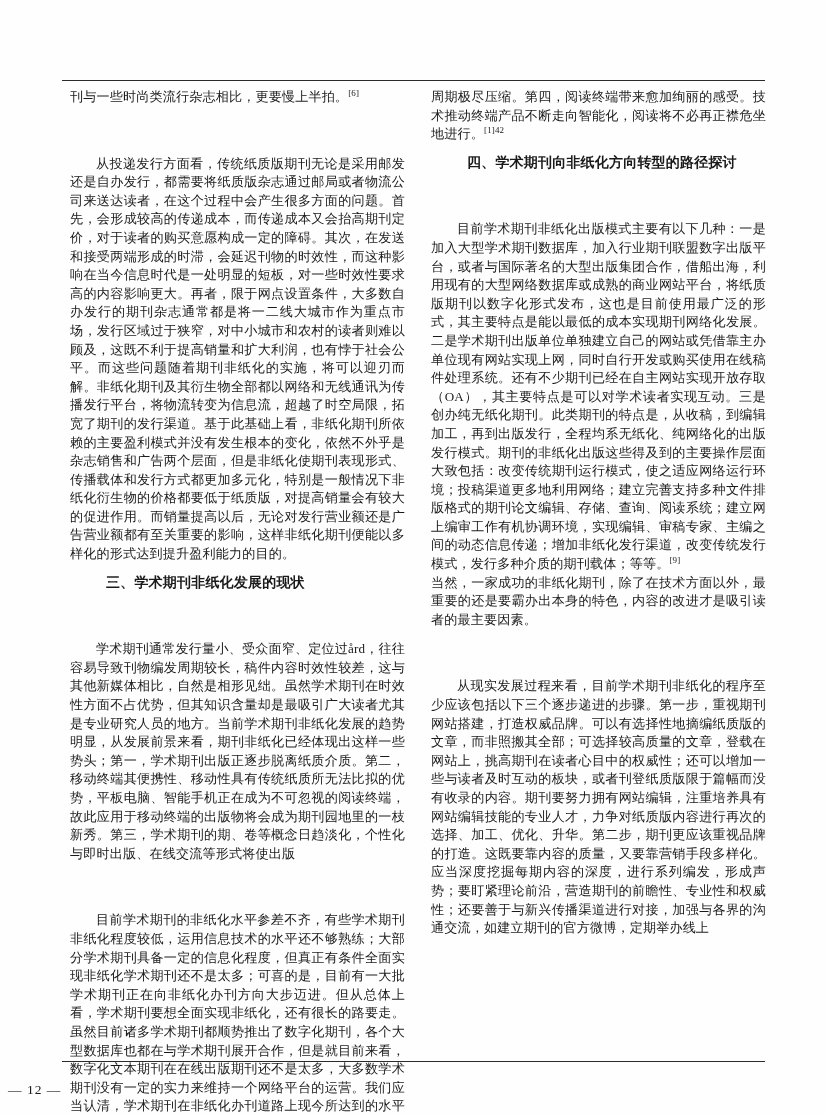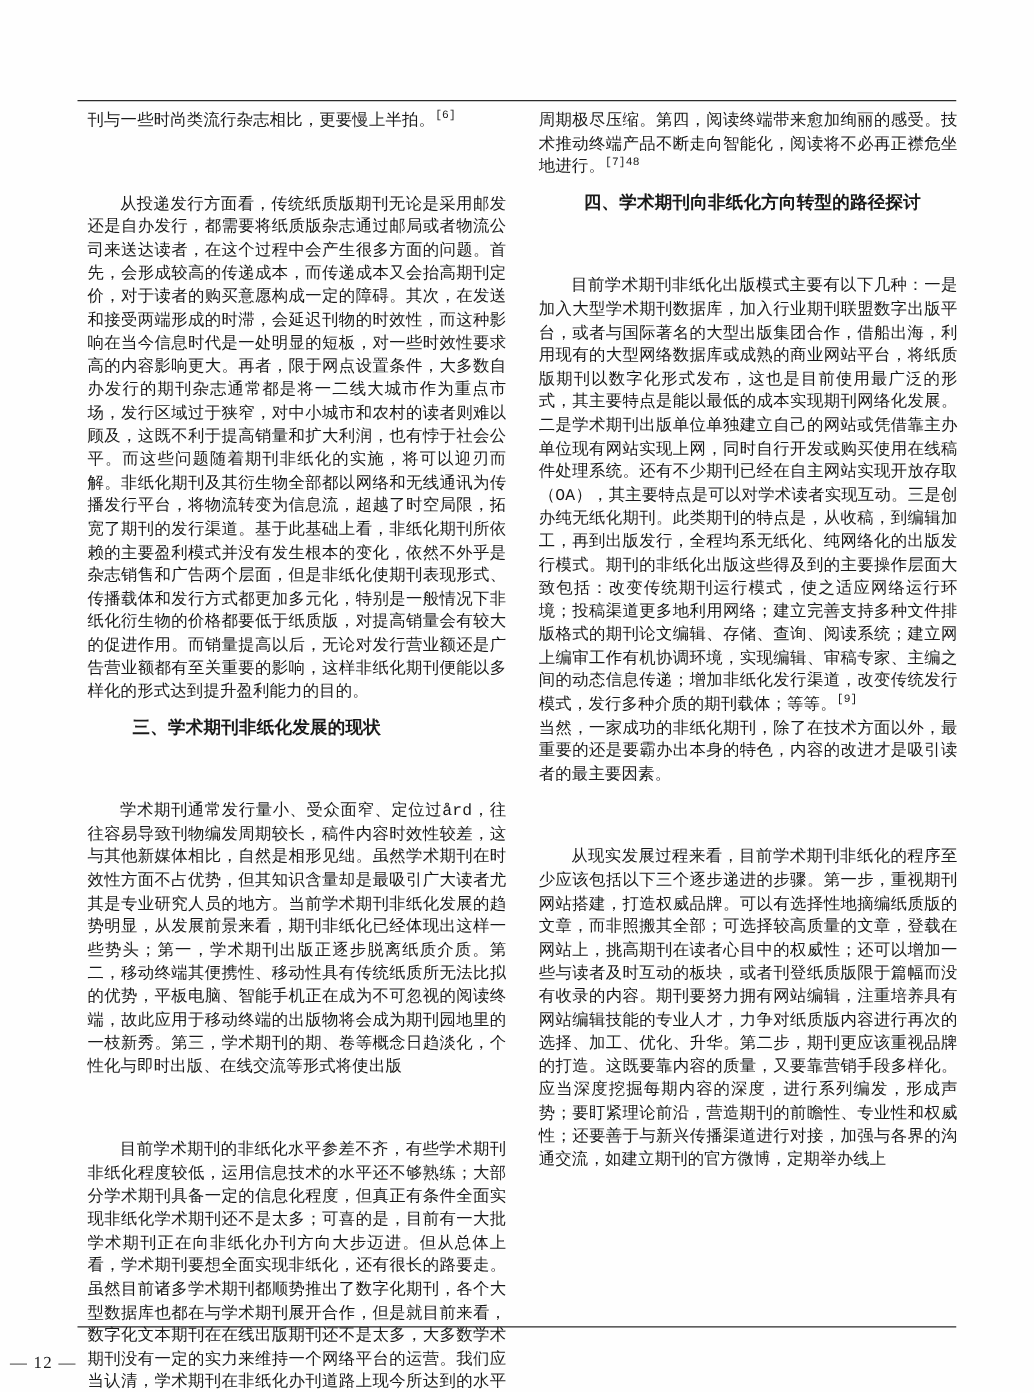--- a/index.html
+++ b/index.html
@@ -46,21 +46,20 @@
     width: 335px;
     flex: 0 0 335px;
   }
   p {
     margin: 0;
     font-size: 13.1px;
     line-height: 18.6px;
     text-align: justify;
     text-justify: inter-ideograph;
     letter-spacing: 0.15px;
-    font-family: Liberation Mono, monospace;
   }
   p.indent {
     text-indent: 26px;
     margin-top: 48px;
   }
   h3.section {
     margin: 10px;
     font-size: 14px;
     line-height: 18.6px;
     font-weight: bold;
@@ -95,21 +94,21 @@
   <div class="columns">
     <div class="col">
       <p><span>刊与一些时尚类流行杂志相比，更要慢上半拍。</span><sup>[6]</sup></p>
       <p class="indent">从投递发行方面看，传统纸质版期刊无论是采用邮发还是自办发行，都需要将纸质版杂志通过邮局或者物流公司来送达读者，在这个过程中会产生很多方面的问题。首先，会形成较高的传递成本，而传递成本又会抬高期刊定价，对于读者的购买意愿构成一定的障碍。其次，在发送和接受两端形成的时滞，会延迟刊物的时效性，而这种影响在当今信息时代是一处明显的短板，对一些时效性要求高的内容影响更大。再者，限于网点设置条件，大多数自办发行的期刊杂志通常都是将一二线大城市作为重点市场，发行区域过于狭窄，对中小城市和农村的读者则难以顾及，这既不利于提高销量和扩大利润，也有悖于社会公平。而这些问题随着期刊非纸化的实施，将可以迎刃而解。非纸化期刊及其衍生物全部都以网络和无线通讯为传播发行平台，将物流转变为信息流，超越了时空局限，拓宽了期刊的发行渠道。基于此基础上看，非纸化期刊所依赖的主要盈利模式并没有发生根本的变化，依然不外乎是杂志销售和广告两个层面，但是非纸化使期刊表现形式、传播载体和发行方式都更加多元化，特别是一般情况下非纸化衍生物的价格都要低于纸质版，对提高销量会有较大的促进作用。而销量提高以后，无论对发行营业额还是广告营业额都有至关重要的影响，这样非纸化期刊便能以多样化的形式达到提升盈利能力的目的。</p>
       <h3 class="section">三、学术期刊非纸化发展的现状</h3>
       <p class="indent">学术期刊通常发行量小、受众面窄、定位过ård，往往容易导致刊物编发周期较长，稿件内容时效性较差，这与其他新媒体相比，自然是相形见绌。虽然学术期刊在时效性方面不占优势，但其知识含量却是最吸引广大读者尤其是专业研究人员的地方。当前学术期刊非纸化发展的趋势明显，从发展前景来看，期刊非纸化已经体现出这样一些势头；第一，学术期刊出版正逐步脱离纸质介质。第二，移动终端其便携性、移动性具有传统纸质所无法比拟的优势，平板电脑、智能手机正在成为不可忽视的阅读终端，故此应用于移动终端的出版物将会成为期刊园地里的一枝新秀。第三，学术期刊的期、卷等概念日趋淡化，个性化与即时出版、在线交流等形式将使出版</p>
       <p class="indent">目前学术期刊的非纸化水平参差不齐，有些学术期刊非纸化程度较低，运用信息技术的水平还不够熟练；大部分学术期刊具备一定的信息化程度，但真正有条件全面实现非纸化学术期刊还不是太多；可喜的是，目前有一大批学术期刊正在向非纸化办刊方向大步迈进。但从总体上看，学术期刊要想全面实现非纸化，还有很长的路要走。虽然目前诸多学术期刊都顺势推出了数字化期刊，各个大型数据库也都在与学术期刊展开合作，但是就目前来看，数字化文本期刊在在线出版期刊还不是太多，大多数学术期刊没有一定的实力来维持一个网络平台的运营。我们应当认清，学术期刊在非纸化办刊道路上现今所达到的水平还不是太高。</p>
     </div>
 
     <div class="col">
-      <p><span>周期极尽压缩。第四，阅读终端带来愈加绚丽的感受。技术推动终端产品不断走向智能化，阅读将不必再正襟危坐地进行。</span><sup>[7]48</sup></p>
+      <p><span>周期极尽压缩。第四，阅读终端带来愈加绚丽的感受。技术推动终端产品不断走向智能化，阅读将不必再正襟危坐地进行。</span><sup>[1]42</sup></p>
       <h3 class="section">四、学术期刊向非纸化方向转型的路径探讨</h3>
       <p class="indent"><span>目前学术期刊非纸化出版模式主要有以下几种：一是加入大型学术期刊数据库，加入行业期刊联盟数字出版平台，或者与国际著名的大型出版集团合作，借船出海，利用现有的大型网络数据库或成熟的商业网站平台，将纸质版期刊以数字化形式发布，这也是目前使用最广泛的形式，其主要特点是能以最低的成本实现期刊网络化发展。二是学术期刊出版单位单独建立自己的网站或凭借靠主办单位现有网站实现上网，同时自行开发或购买使用在线稿件处理系统。还有不少期刊已经在自主网站实现开放存取（OA），其主要特点是可以对学术读者实现互动。三是创办纯无纸化期刊。此类期刊的特点是，从收稿，到编辑加工，再到出版发行，全程均系无纸化、纯网络化的出版发行模式。期刊的非纸化出版这些得及到的主要操作层面大致包括：改变传统期刊运行模式，使之适应网络运行环境；投稿渠道更多地利用网络；建立完善支持多种文件排版格式的期刊论文编辑、存储、查询、阅读系统；建立网上编审工作有机协调环境，实现编辑、审稿专家、主编之间的动态信息传递；增加非纸化发行渠道，改变传统发行模式，发行多种介质的期刊载体；等等。</span><sup>[9]</sup></p>
       <p>当然，一家成功的非纸化期刊，除了在技术方面以外，最重要的还是要霸办出本身的特色，内容的改进才是吸引读者的最主要因素。</p>
       <p class="indent">从现实发展过程来看，目前学术期刊非纸化的程序至少应该包括以下三个逐步递进的步骤。第一步，重视期刊网站搭建，打造权威品牌。可以有选择性地摘编纸质版的文章，而非照搬其全部；可选择较高质量的文章，登载在网站上，挑高期刊在读者心目中的权威性；还可以增加一些与读者及时互动的板块，或者刊登纸质版限于篇幅而没有收录的内容。期刊要努力拥有网站编辑，注重培养具有网站编辑技能的专业人才，力争对纸质版内容进行再次的选择、加工、优化、升华。第二步，期刊更应该重视品牌的打造。这既要靠内容的质量，又要靠营销手段多样化。应当深度挖掘每期内容的深度，进行系列编发，形成声势；要盯紧理论前沿，营造期刊的前瞻性、专业性和权威性；还要善于与新兴传播渠道进行对接，加强与各界的沟通交流，如建立期刊的官方微博，定期举办线上</p>
     </div>
   </div>
 
   <div class="rule-bottom"></div>
   <div class="footer">
     <span class="pagenum">— 12 —</span>

